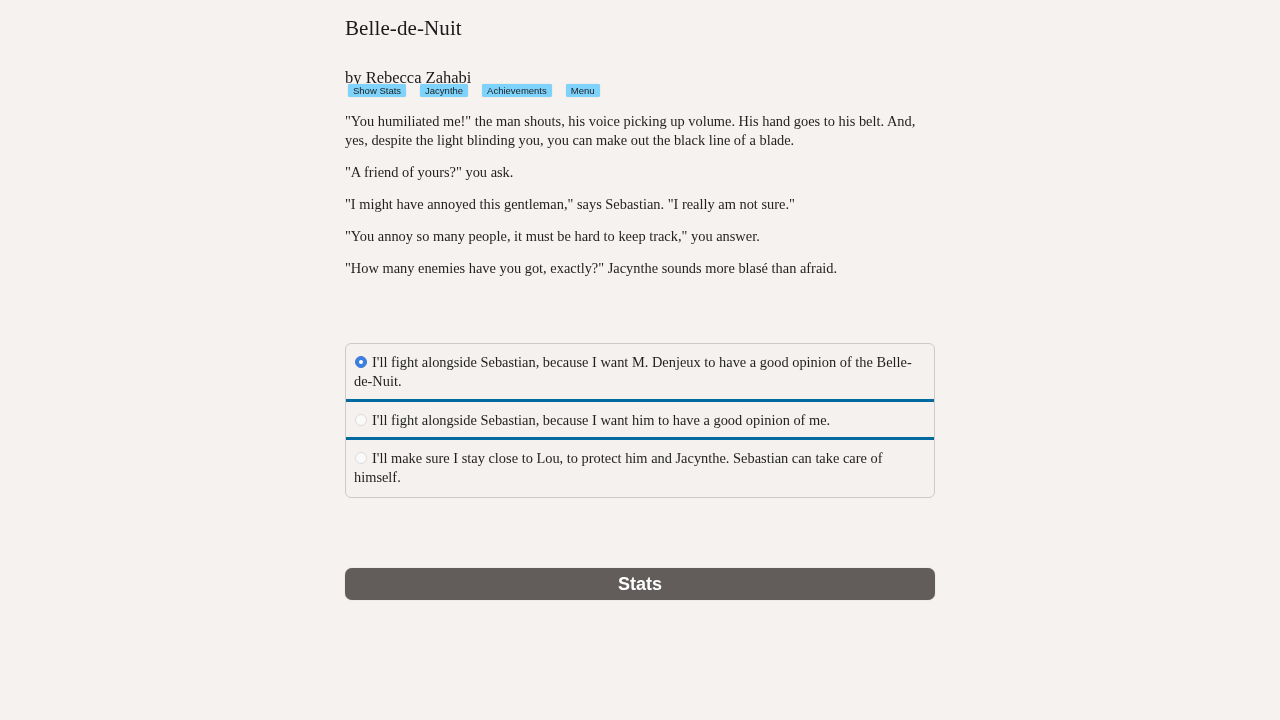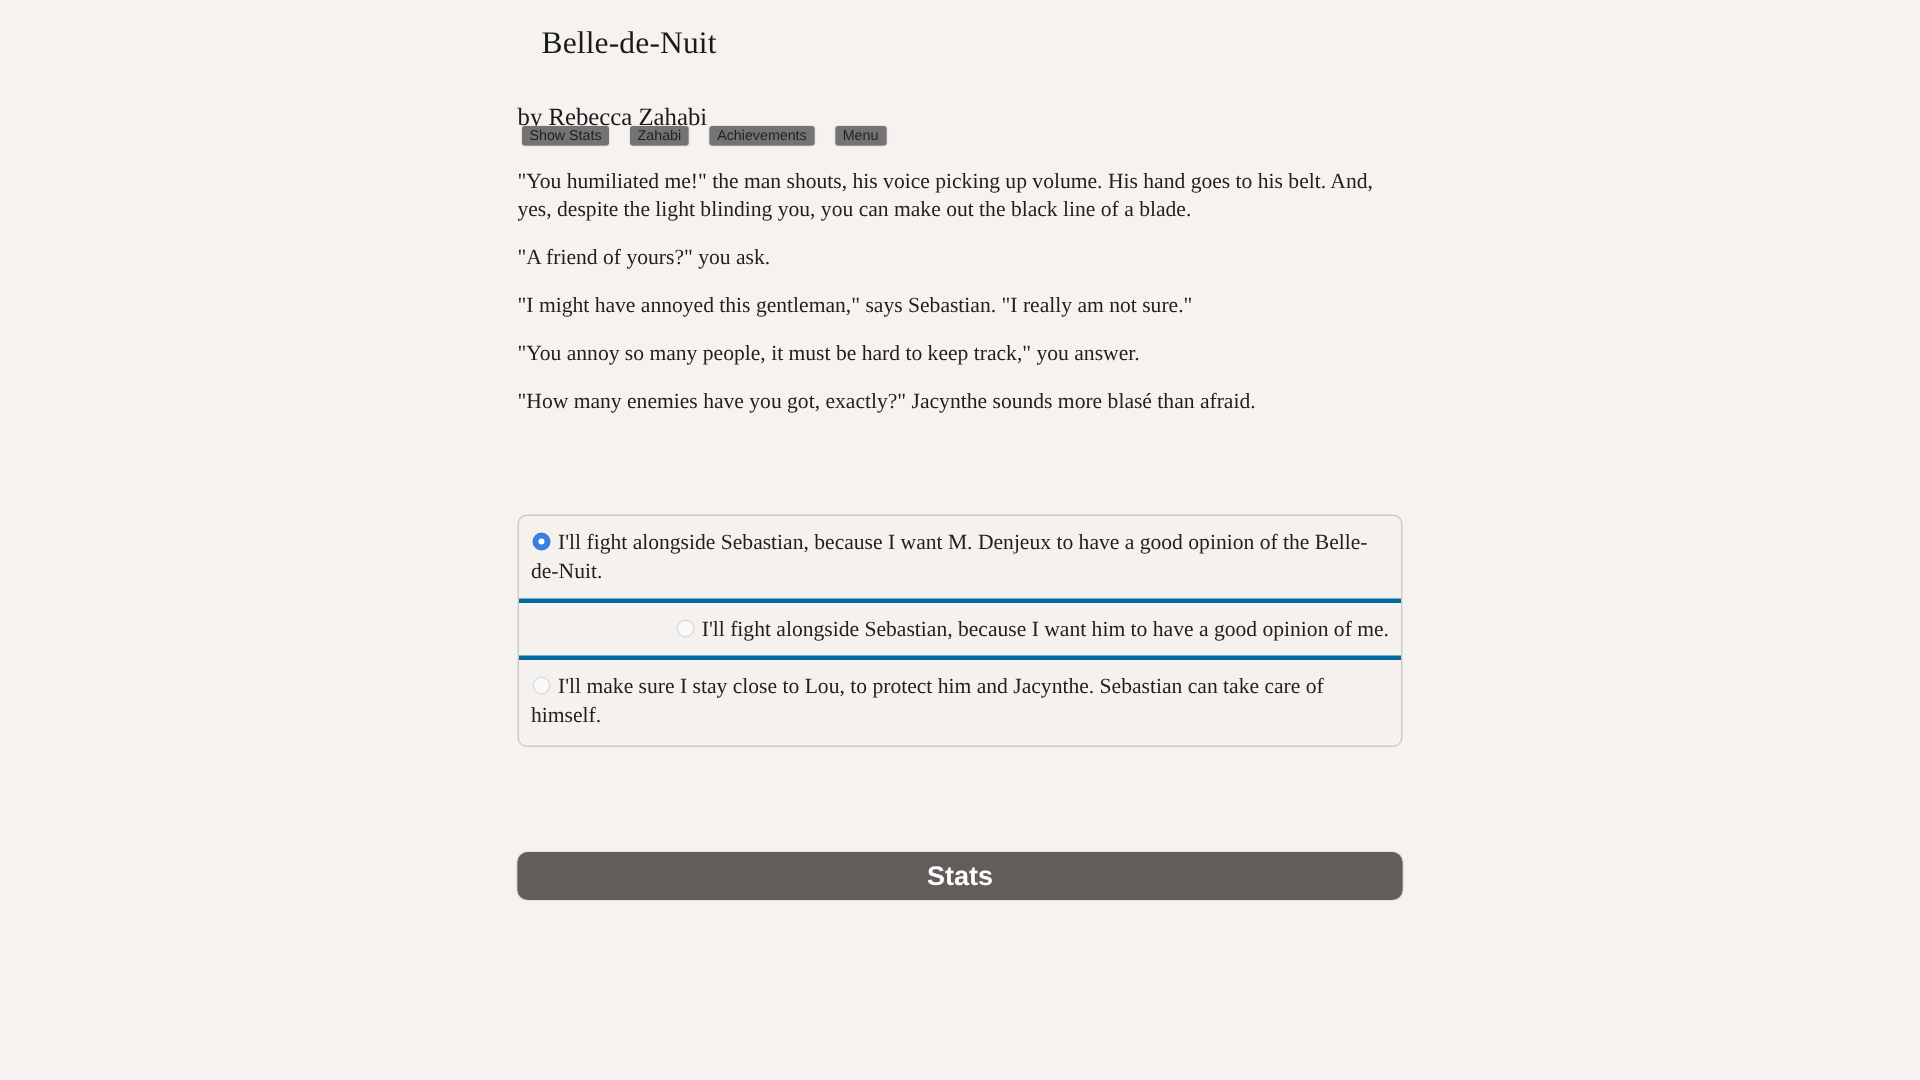--- a/index.html
+++ b/index.html
@@ -21,42 +21,41 @@
     }
     .title {
       position: absolute;
       left: 0;
       top: 16px;
       font-size: 21px;
       font-weight: normal;
       letter-spacing: 0.1px;
       color: #1a1a1a;
       white-space: nowrap;
-      margin-left: 16px;
     }
     .author {
       position: absolute;
       left: 0;
       top: 68px;
       font-size: 16.5px;
       color: #1a1a1a;
       white-space: nowrap;
     }
     .toolbar {
       position: absolute;
       left: 3px;
       top: 84px;
       display: flex;
       gap: 0;
     }
     .tb-btn {
       font-family: "Liberation Sans", "DejaVu Sans", sans-serif;
       font-size: 9.5px;
       color: #222;
-      background: #737373;
+      background: #7dd3fc;
       border: none;
       border-radius: 2px;
       padding: 1px 5px 1px 5px;
       height: 13px;
       line-height: 11px;
       box-shadow: 0 0 1px rgba(0,0,0,0.25);
       cursor: pointer;
       margin-right: 14px;
       white-space: nowrap;
     }
@@ -87,21 +86,21 @@
       display: block;
       padding: 9px 8px 8px 8px;
       border-bottom: 3px solid #0369a1;
       font-size: 14.4px;
       line-height: 19px;
       cursor: pointer;
       color: #1f1f1f;
     }
     .choice:last-child { border-bottom: none; }
     .choice.c1 { height: 58px; }
-    .choice.c2 { height: 38px; text-align: right; }
+    .choice.c2 { height: 38px; }
     .choice.c3 { height: 58px; }
     .choice.c4 { height: 57px; }
     .radio {
       display: inline-block;
       width: 12px;
       height: 12px;
       border-radius: 50%;
       vertical-align: -1px;
       margin-right: 5px;
       margin-left: 1px;
@@ -144,21 +143,21 @@
   </style>
 </head>
 <body>
 
 <div class="container">
   <h1 class="title">Belle-de-Nuit</h1>
   <div class="author">by Rebecca Zahabi</div>
 
   <div class="toolbar">
     <button class="tb-btn">Show Stats</button>
-    <button class="tb-btn">Zahabi</button>
+    <button class="tb-btn">Jacynthe</button>
     <button class="tb-btn">Achievements</button>
     <button class="tb-btn">Menu</button>
   </div>
 
   <div class="story">
     <p>"You humiliated me!" the man shouts, his voice picking up volume. His hand goes to his belt. And, yes, despite the light blinding you, you can make out the black line of a blade.</p>
     <p>"A friend of yours?" you ask.</p>
     <p>"I might have annoyed this gentleman," says Sebastian. "I really am not sure."</p>
     <p>"You annoy so many people, it must be hard to keep track," you answer.</p>
     <p>"How many enemies have you got, exactly?" Jacynthe sounds more blasé than afraid.</p>

